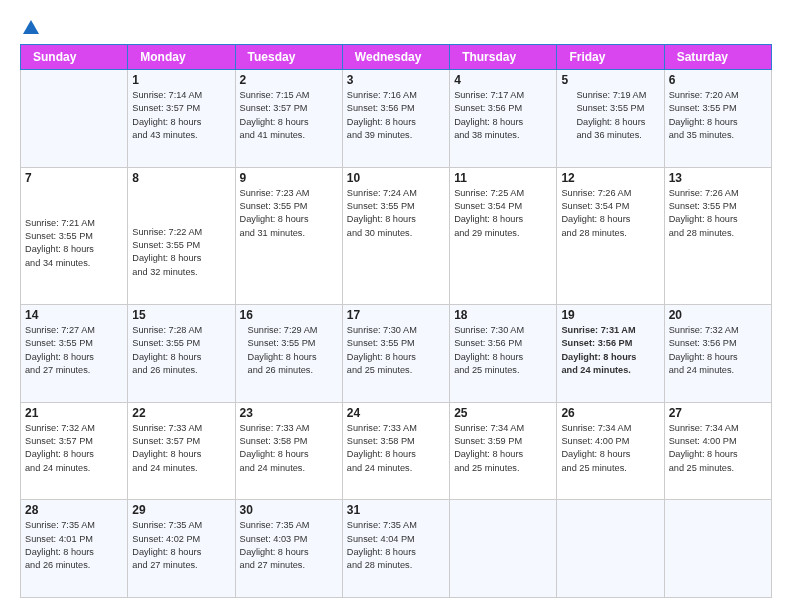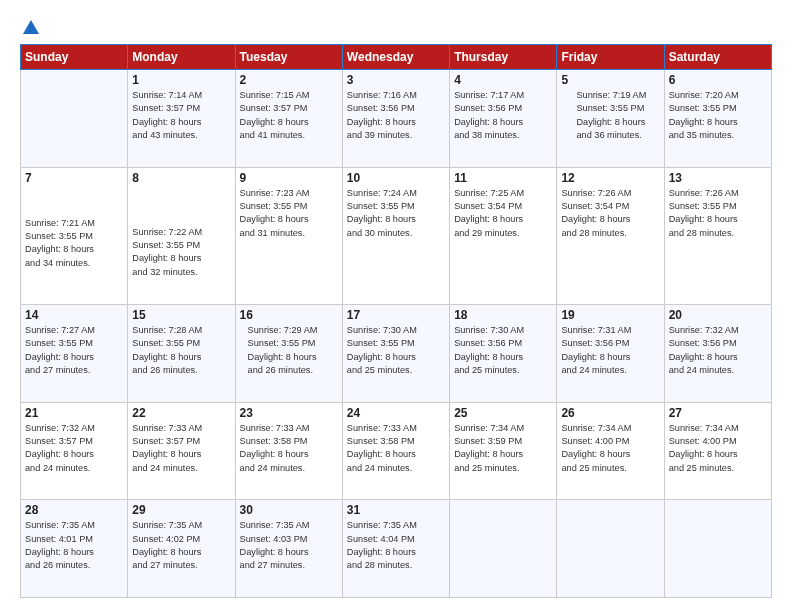--- a/index.html
+++ b/index.html
@@ -50,25 +50,25 @@
       font-size: 15px;
       color: #555;
     }
     table {
       width: 100%;
       border-collapse: collapse;
       flex: 1;
       table-layout: fixed;
     }
     thead th {
-      background-color: #b91c1c;
+      background-color: #d946ef;
       color: #fff;
       font-size: 12px;
       font-weight: bold;
-      padding: 5px 4px;
+      padding: 5px 12px;
       text-align: left;
       border: 1px solid #2a7dd1;
     }
     tbody td {
       border: 1px solid #ccc;
       vertical-align: top;
       padding: 3px 4px;
       font-size: 9.5px;
       color: #222;
       height: 82px;
@@ -259,21 +259,21 @@
           </td>
           <td>
             <span class="day-number">18</span>
             <div class="day-info" style="white-space: pre-line;">Sunrise: 7:30 AM
 Sunset: 3:56 PM
 Daylight: 8 hours
 and 25 minutes.</div>
           </td>
           <td>
             <span class="day-number">19</span>
-            <div class="day-info" style="white-space: pre-line;">Sunrise: 7:31 AM
+            <div class="day-info" style="white-space: pre-line; font-weight: bold;">Sunrise: 7:31 AM
 Sunset: 3:56 PM
 Daylight: 8 hours
 and 24 minutes.</div>
           </td>
           <td>
             <span class="day-number">20</span>
             <div class="day-info" style="white-space: pre-line;">Sunrise: 7:32 AM
 Sunset: 3:56 PM
 Daylight: 8 hours
 and 24 minutes.</div>

